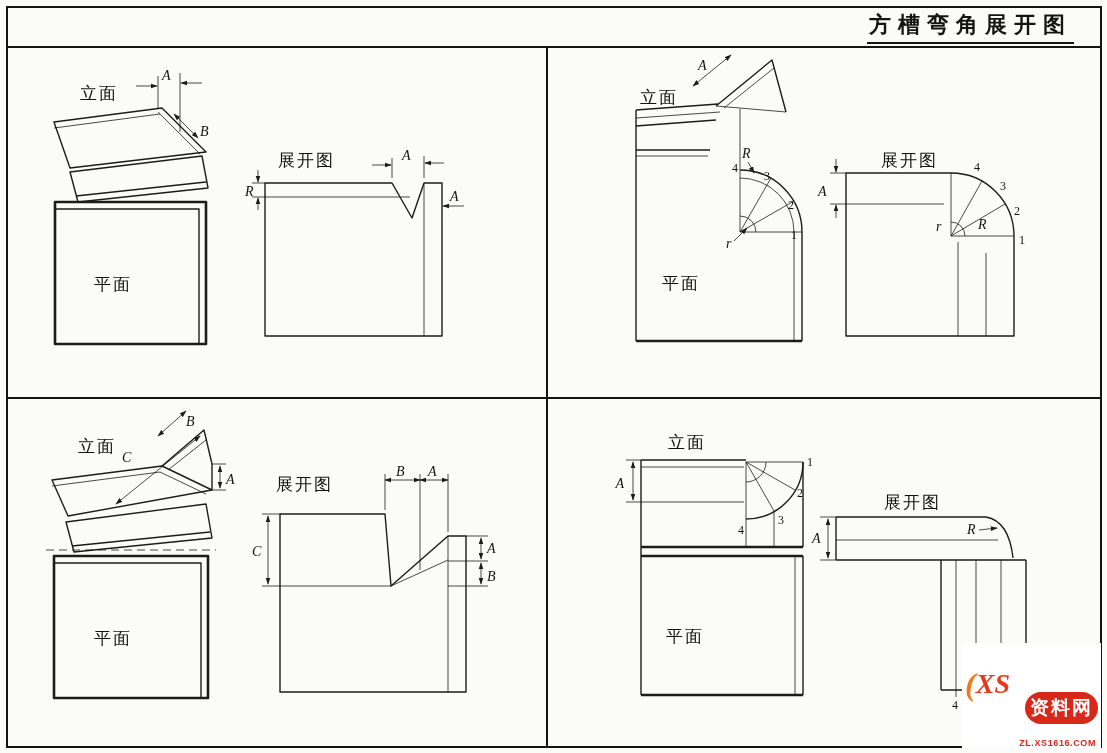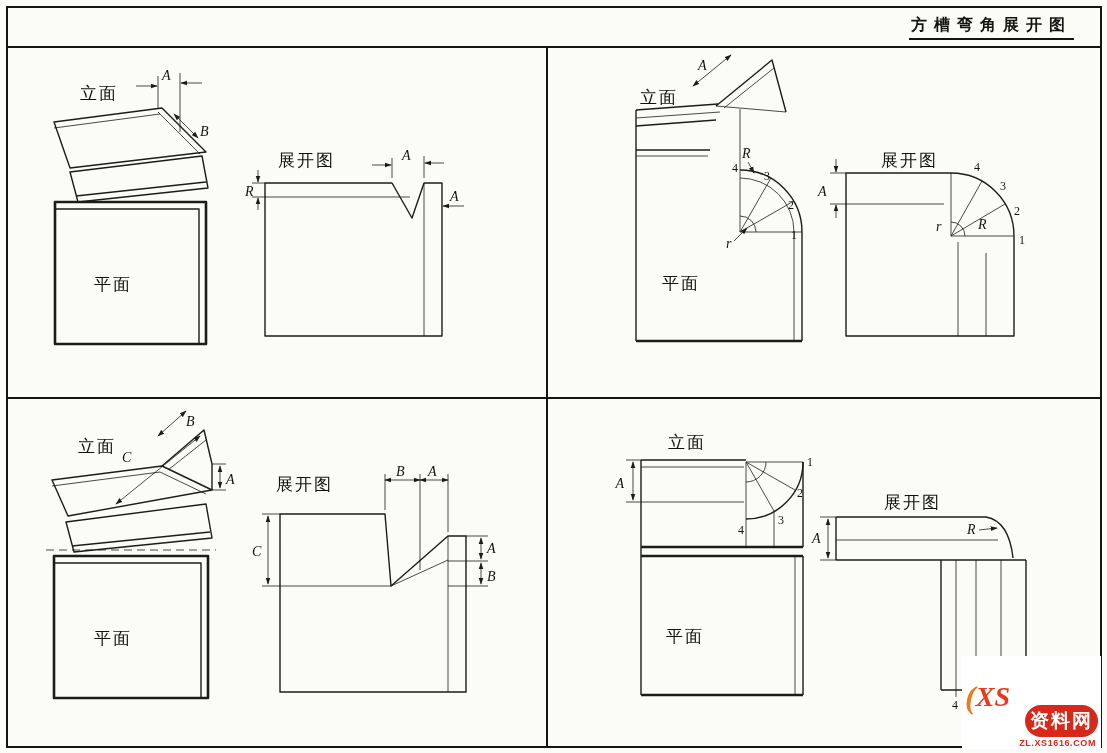--- a/index.html
+++ b/index.html
@@ -6,21 +6,21 @@
   .page {
     position:relative; width:1107px; height:753px; margin:0 auto;
     background:#fbfbf7; overflow:hidden;
     font-family:"Liberation Serif", serif; color:#141414;
   }
   .frame { position:absolute; left:6px; top:6px; right:5px; bottom:5px;
            border:2px solid #141414; }
   .titlebar { position:absolute; left:8px; right:7px; top:8px; height:38px;
               border-bottom:2px solid #141414;
               display:flex; justify-content:flex-end; align-items:center; }
-  .title { font-weight:bold; font-size:16px; letter-spacing:7px;
+  .title { font-weight:bold; font-size:22px; letter-spacing:7px;
            border-bottom:2px solid #141414; padding:0 2px 2px 2px;
            margin-right:26px; }
   .vdiv { position:absolute; left:546px; top:48px; bottom:7px; width:2px; background:#141414; }
   .hdiv { position:absolute; left:8px; right:7px; top:397px; height:2px; background:#141414; }
   svg.quad { position:absolute; }
   
   .ln   { fill:none; stroke:#1c1c1c; stroke-width:1.4; stroke-linejoin:round; }
   .thick{ stroke-width:2.6; }
   .thin { fill:none; stroke:#1c1c1c; stroke-width:0.8; }
   .dim  { fill:none; stroke:#1c1c1c; stroke-width:0.8; }
@@ -30,21 +30,21 @@
   text.num  { font-family:"Liberation Serif",serif; font-size:12px; fill:#111; }
   
   .wm { position:absolute; right:6px; bottom:4px; display:flex; flex-direction:column;
         align-items:flex-end; background:#fff; padding:1px 3px; }
   .wm-row { display:flex; align-items:center; }
   .wm-paren { color:#f07818; font:italic bold 32px "Liberation Serif",serif; line-height:30px; }
   .wm-logo  { color:#e8391a; font:italic bold 28px "Liberation Serif",serif; line-height:30px; margin-right:15px; }
   .wm-brand { background:#d8281a; color:#fff; font:bold 19px "Liberation Serif",serif;
               padding:3px 5px; border-radius:16px; letter-spacing:2px;margin-top:48px; }
   .wm-site  { color:#d8281a; font:bold 9px "Liberation Sans",sans-serif; letter-spacing:0.6px;
-              margin-top:1px; padding-right:2px; }
+              margin-top:14px; padding-right:2px; }
 </style>
 </head>
 <body>
 
 <div class="page">
   <div class="frame"></div>
   <div class="titlebar">
     <span class="title">方槽弯角展开图</span>
   </div>
   <div class="vdiv"></div>

